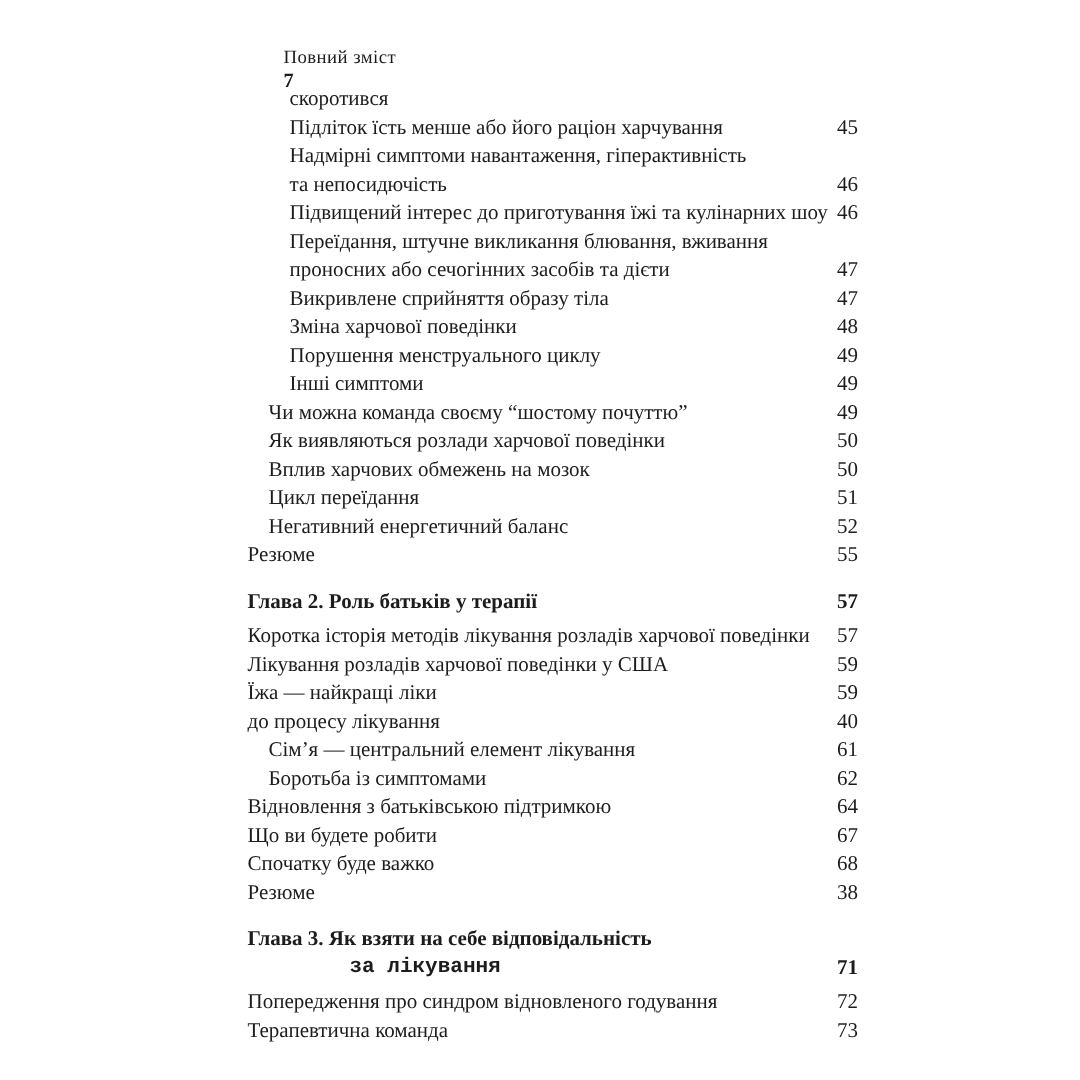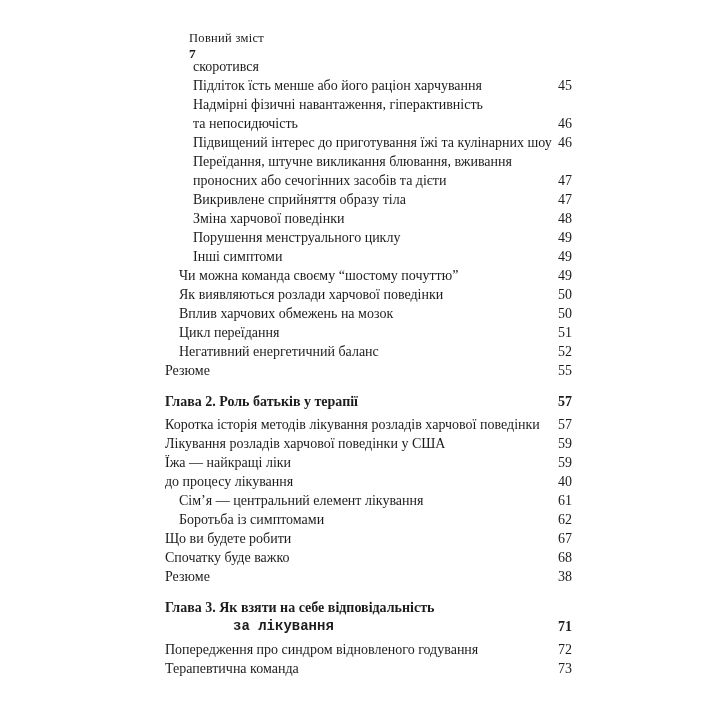--- a/index.html
+++ b/index.html
@@ -75,21 +75,21 @@
   <div class="toc">
       <div class="entry indent-2">
         <div class="entry-text">
           <span class="line">скоротився</span>
           <span class="line">Підліток їсть менше або його раціон харчування</span>
         </div>
         <div class="entry-page">45</div>
       </div>
       <div class="entry indent-2">
         <div class="entry-text">
-          <span class="line">Надмірні фізичні навантаження, гіперактивність</span>
+          <span class="line">Надмірні симптоми навантаження, гіперактивність</span>
           <span class="line">та непосидючість</span>
         </div>
         <div class="entry-page">46</div>
       </div>
       <div class="entry indent-2">
         <div class="entry-text">
           <span class="line">Підвищений інтерес до приготування їжі та кулінарних шоу</span>
         </div>
         <div class="entry-page">46</div>
       </div>
@@ -197,20 +197,26 @@
         <div class="entry-page">61</div>
       </div>
       <div class="entry indent-1">
         <div class="entry-text">
           <span class="line">Боротьба із симптомами</span>
         </div>
         <div class="entry-page">62</div>
       </div>
       <div class="entry indent-0">
         <div class="entry-text">
+          <span class="line">Відновлення з батьківською підтримкою</span>
+        </div>
+        <div class="entry-page">64</div>
+      </div>
+      <div class="entry indent-0">
+        <div class="entry-text">
           <span class="line">Що ви будете робити</span>
         </div>
         <div class="entry-page">67</div>
       </div>
       <div class="entry indent-0">
         <div class="entry-text">
           <span class="line">Спочатку буде важко</span>
         </div>
         <div class="entry-page">68</div>
       </div>

